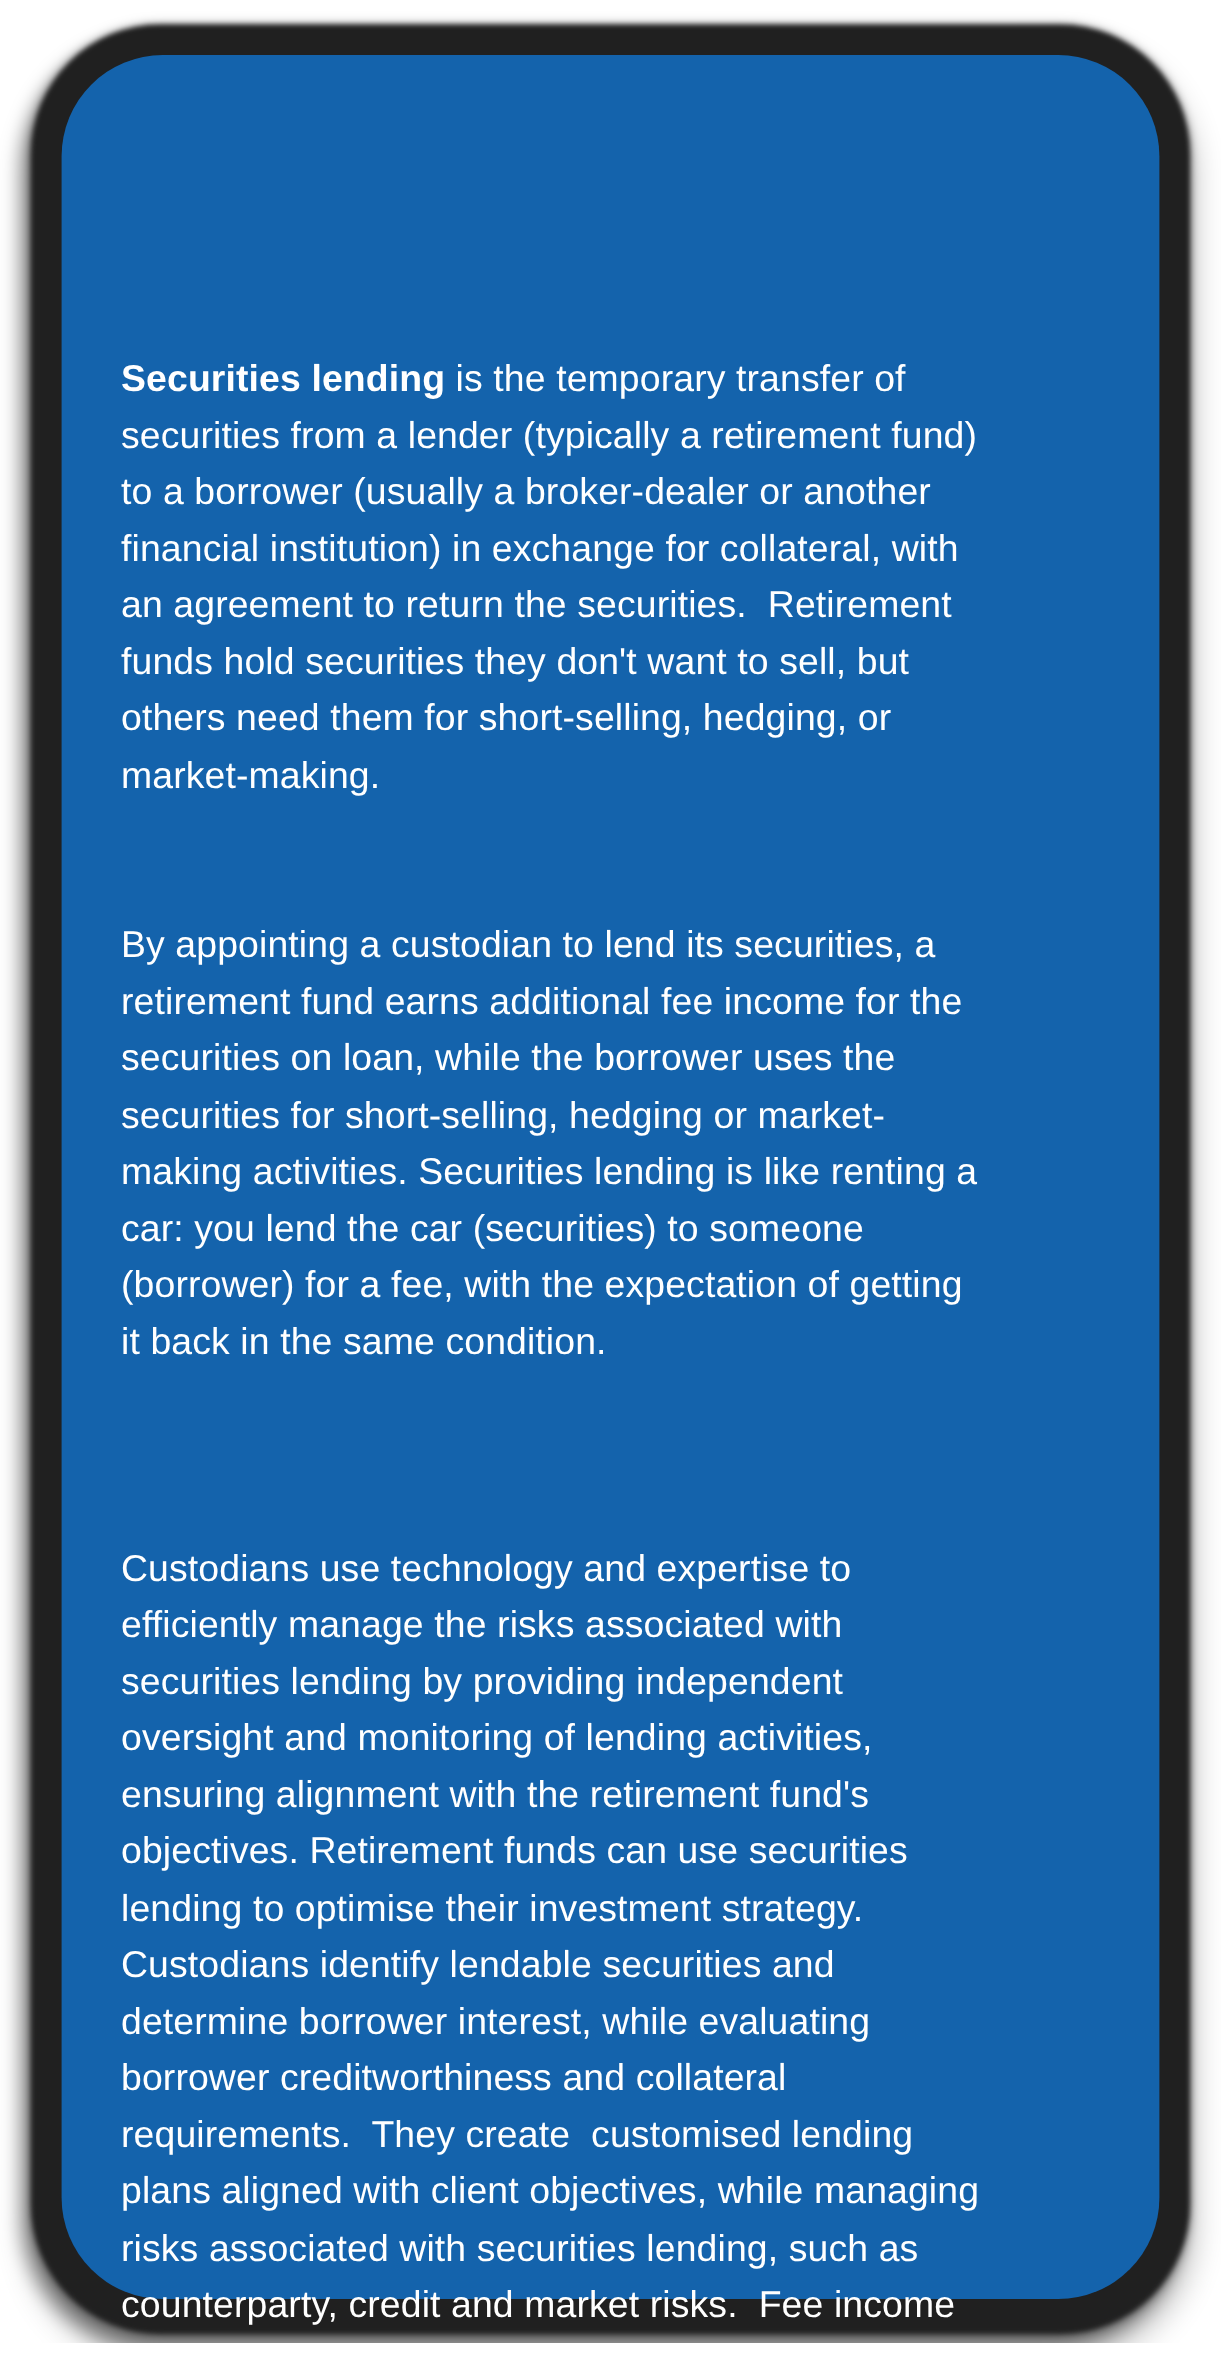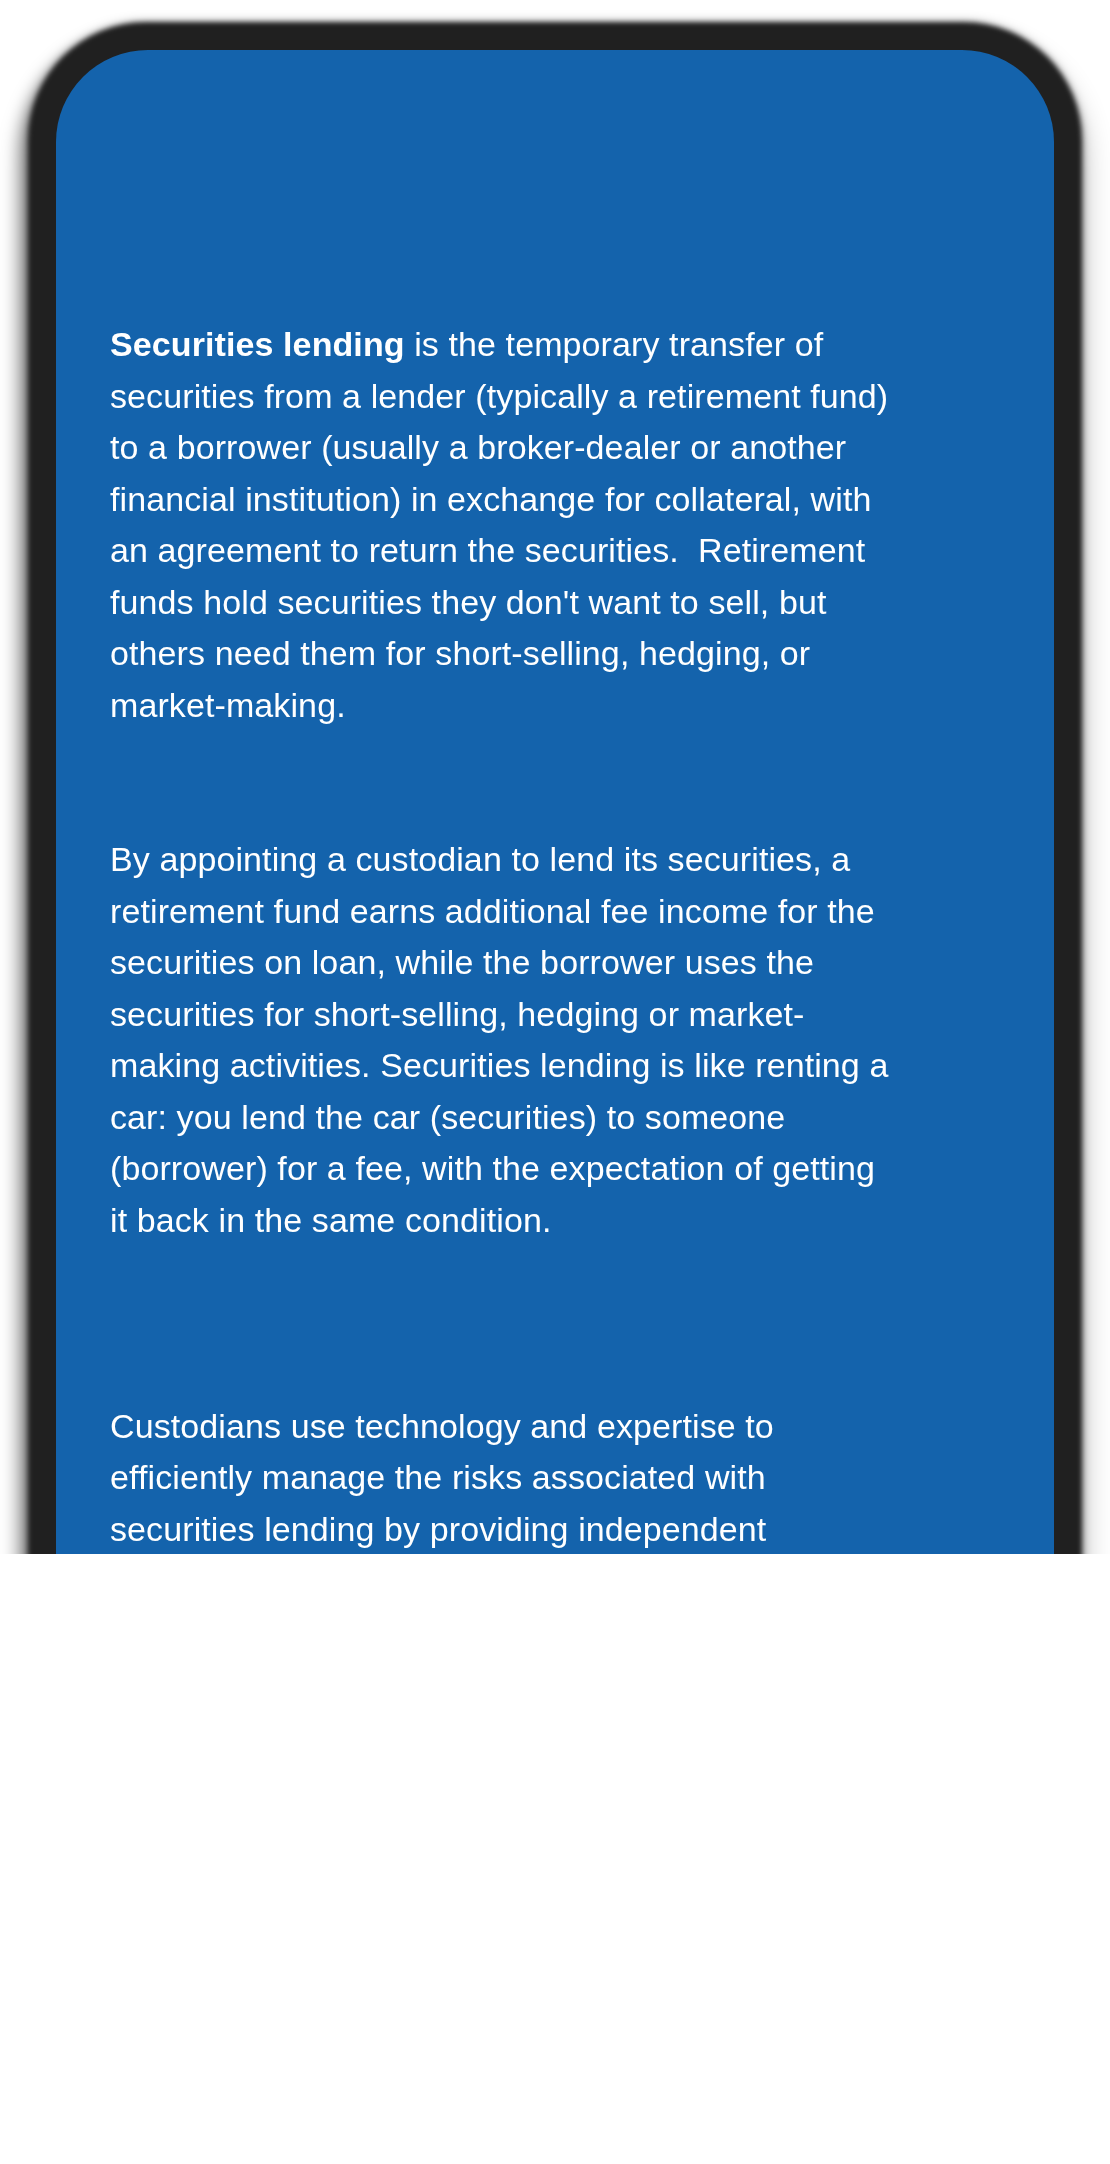--- a/index.html
+++ b/index.html
@@ -3,21 +3,21 @@
 <meta charset="utf-8">
 <style>
   html, body {
     margin: 0;
     padding: 0;
     background: #ffffff;
   }
   .page {
     position: relative;
     width: 1110px;
-    height: 1554px;
+    height: 2130px;
     background: #ffffff;
     overflow: hidden;
     font-family: "Liberation Sans", sans-serif;
   }
   .phone-frame {
     position: absolute;
     left: 28px;
     top: 22px;
     width: 1054px;
     height: 2100px;

